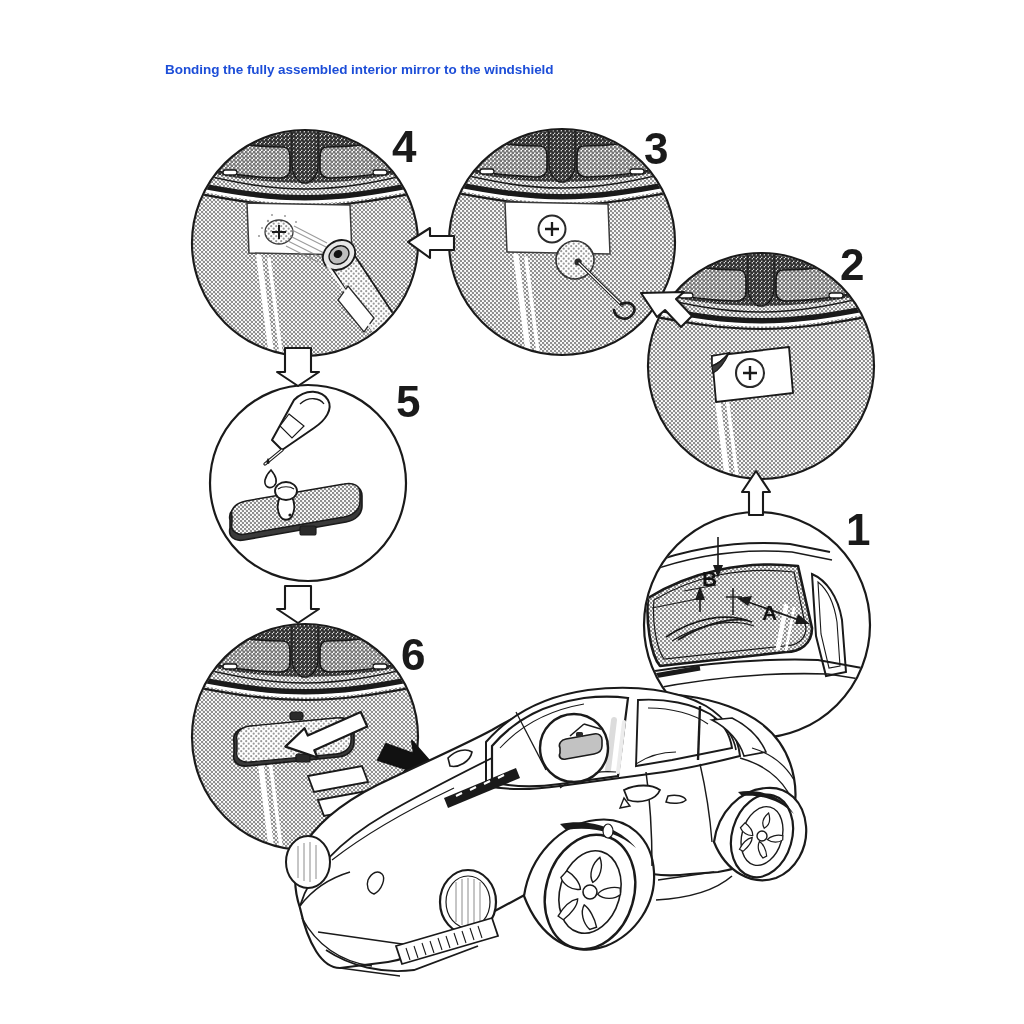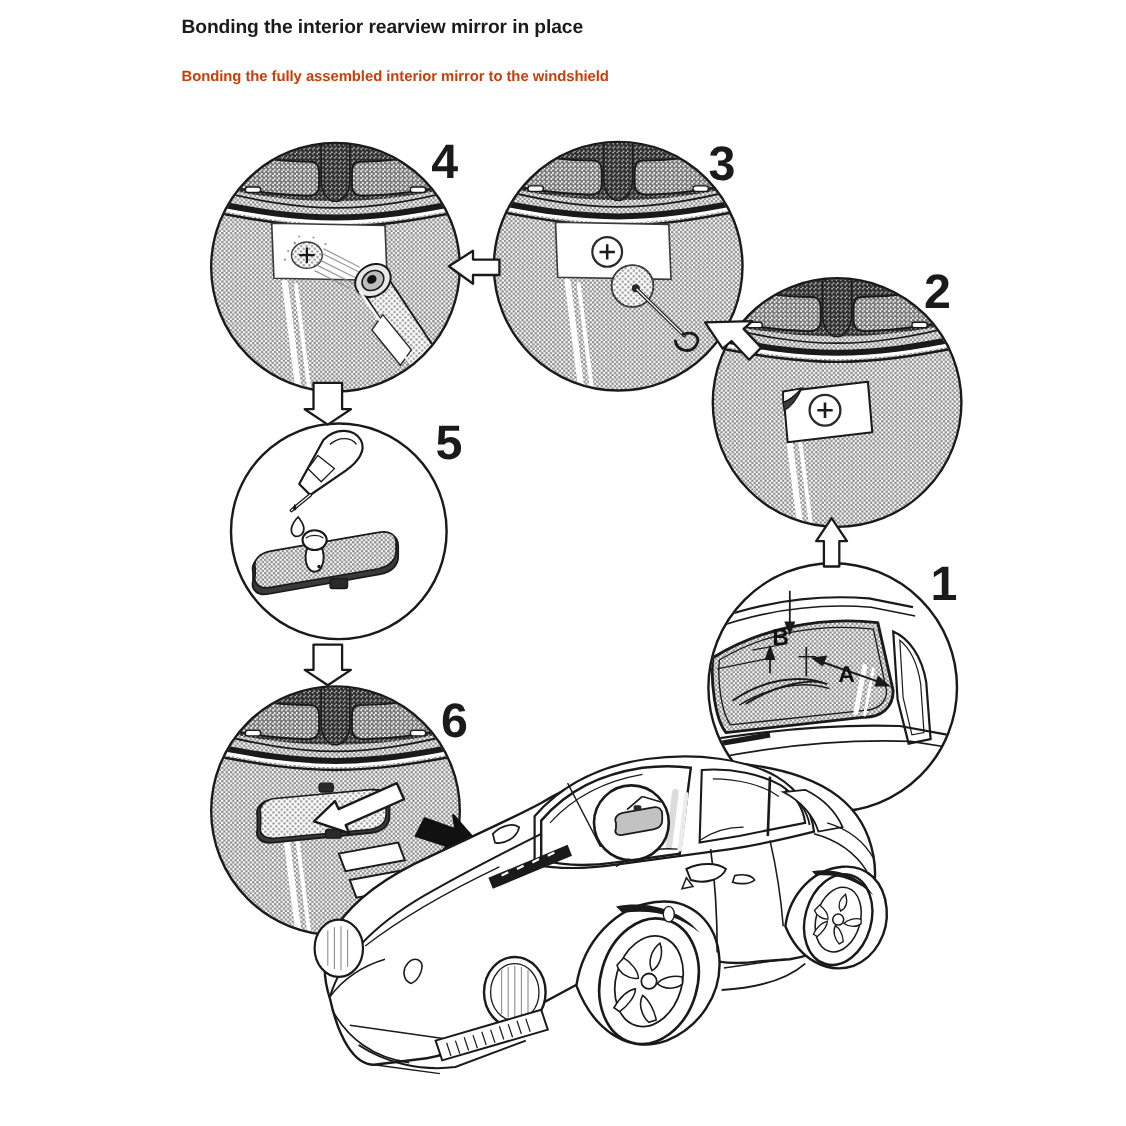--- a/index.html
+++ b/index.html
@@ -29,21 +29,21 @@
     letter-spacing: -0.1px;
     color: #1b1b1b;
   }
   .title-sub {
     position: absolute;
     left: 165px;
     top: 62px;
     font-size: 13.5px;
     font-weight: bold;
     letter-spacing: -0.05px;
-    color: #c2410c;
+    color: #1d4ed8;
   }
   #art {
     position: absolute;
     left: 0;
     top: 0;
     width: 1024px;
     height: 1024px;
   }
   .steplabel {
     font-family: "Liberation Sans", sans-serif;
@@ -56,21 +56,20 @@
     font-weight: bold;
     font-size: 21px;
     fill: #111111;
   }
 </style>
 </head>
 <body>
 
 <div id="page">
 
-  <div class="title-main">Bonding the interior rearview mirror in place</div>
   <div class="title-sub">Bonding the fully assembled interior mirror to the windshield</div>
 
   <svg id="art" viewBox="0 0 1024 1024">
     <defs>
       <pattern id="halftone" width="4" height="4" patternUnits="userSpaceOnUse">
         <rect width="4" height="4" fill="#ffffff"></rect>
         <circle cx="1" cy="1" r="1.25" fill="#8d8d8d"></circle>
         <circle cx="3" cy="3" r="1.25" fill="#8d8d8d"></circle>
       </pattern>
       <pattern id="halftone-dark" width="4" height="4" patternUnits="userSpaceOnUse">

